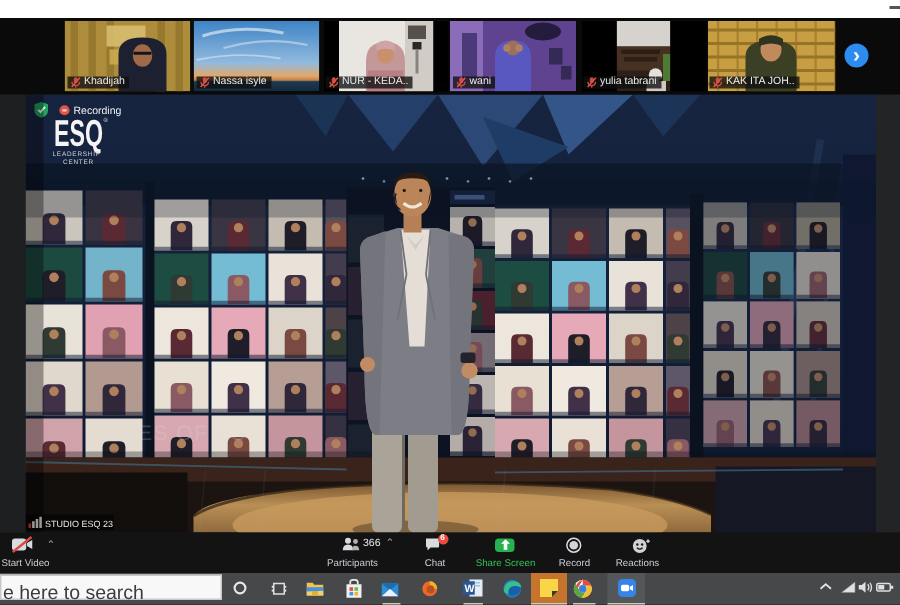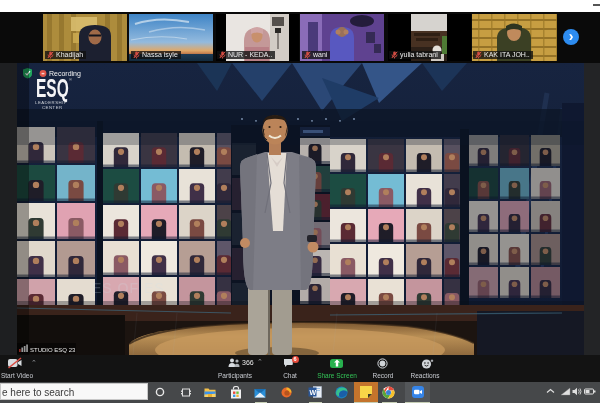--- a/index.html
+++ b/index.html
@@ -22,21 +22,21 @@
 .tlab { color:#c9ccd2; font-size:6.5px; text-align:center; white-space:nowrap; }
 .t366 { color:#e8e8e8; font-size:7px; }
 .carr { color:#9a9da2; font-size:7px; }
 .badge { width:7px; height:7px; border-radius:50%; background:#e74c3c; color:#fff; font-size:5.5px;
   text-align:center; line-height:7px; font-weight:bold; }
 .share { left:330px; top:358.5px; width:13px; height:9.5px; border-radius:2.5px; background:#27b04e;
   display:flex; align-items:center; justify-content:center; }
 .slab { color:#33c457; font-size:6.5px; text-align:center; white-space:nowrap; }
 #taskbar { position:absolute; left:0; top:381.5px; width:600px; height:21.5px; background:#46484a; }
 .sbox { left:0; top:383px; width:148px; height:16.5px; background:#f8f8f8; border:1px solid #c8c8c8; }
-.stext { left:2px; top:387px; color:#3c3c3c; font-size:10px; }
+.stext { left:2px; top:387px; color:#3c3c3c; font-size:13px; }
 </style></head>
 <body>
 <div id="main"><svg width="567" height="292" viewBox="0 0 567 292">
       <defs>
         <linearGradient id="bgn" x1="0" y1="0" x2="0" y2="1">
           <stop offset="0" stop-color="#172440"></stop>
           <stop offset="0.5" stop-color="#131f38"></stop>
           <stop offset="1" stop-color="#0e1830"></stop>
         </linearGradient>
         <linearGradient id="flo" x1="0" y1="0" x2="0" y2="1">

